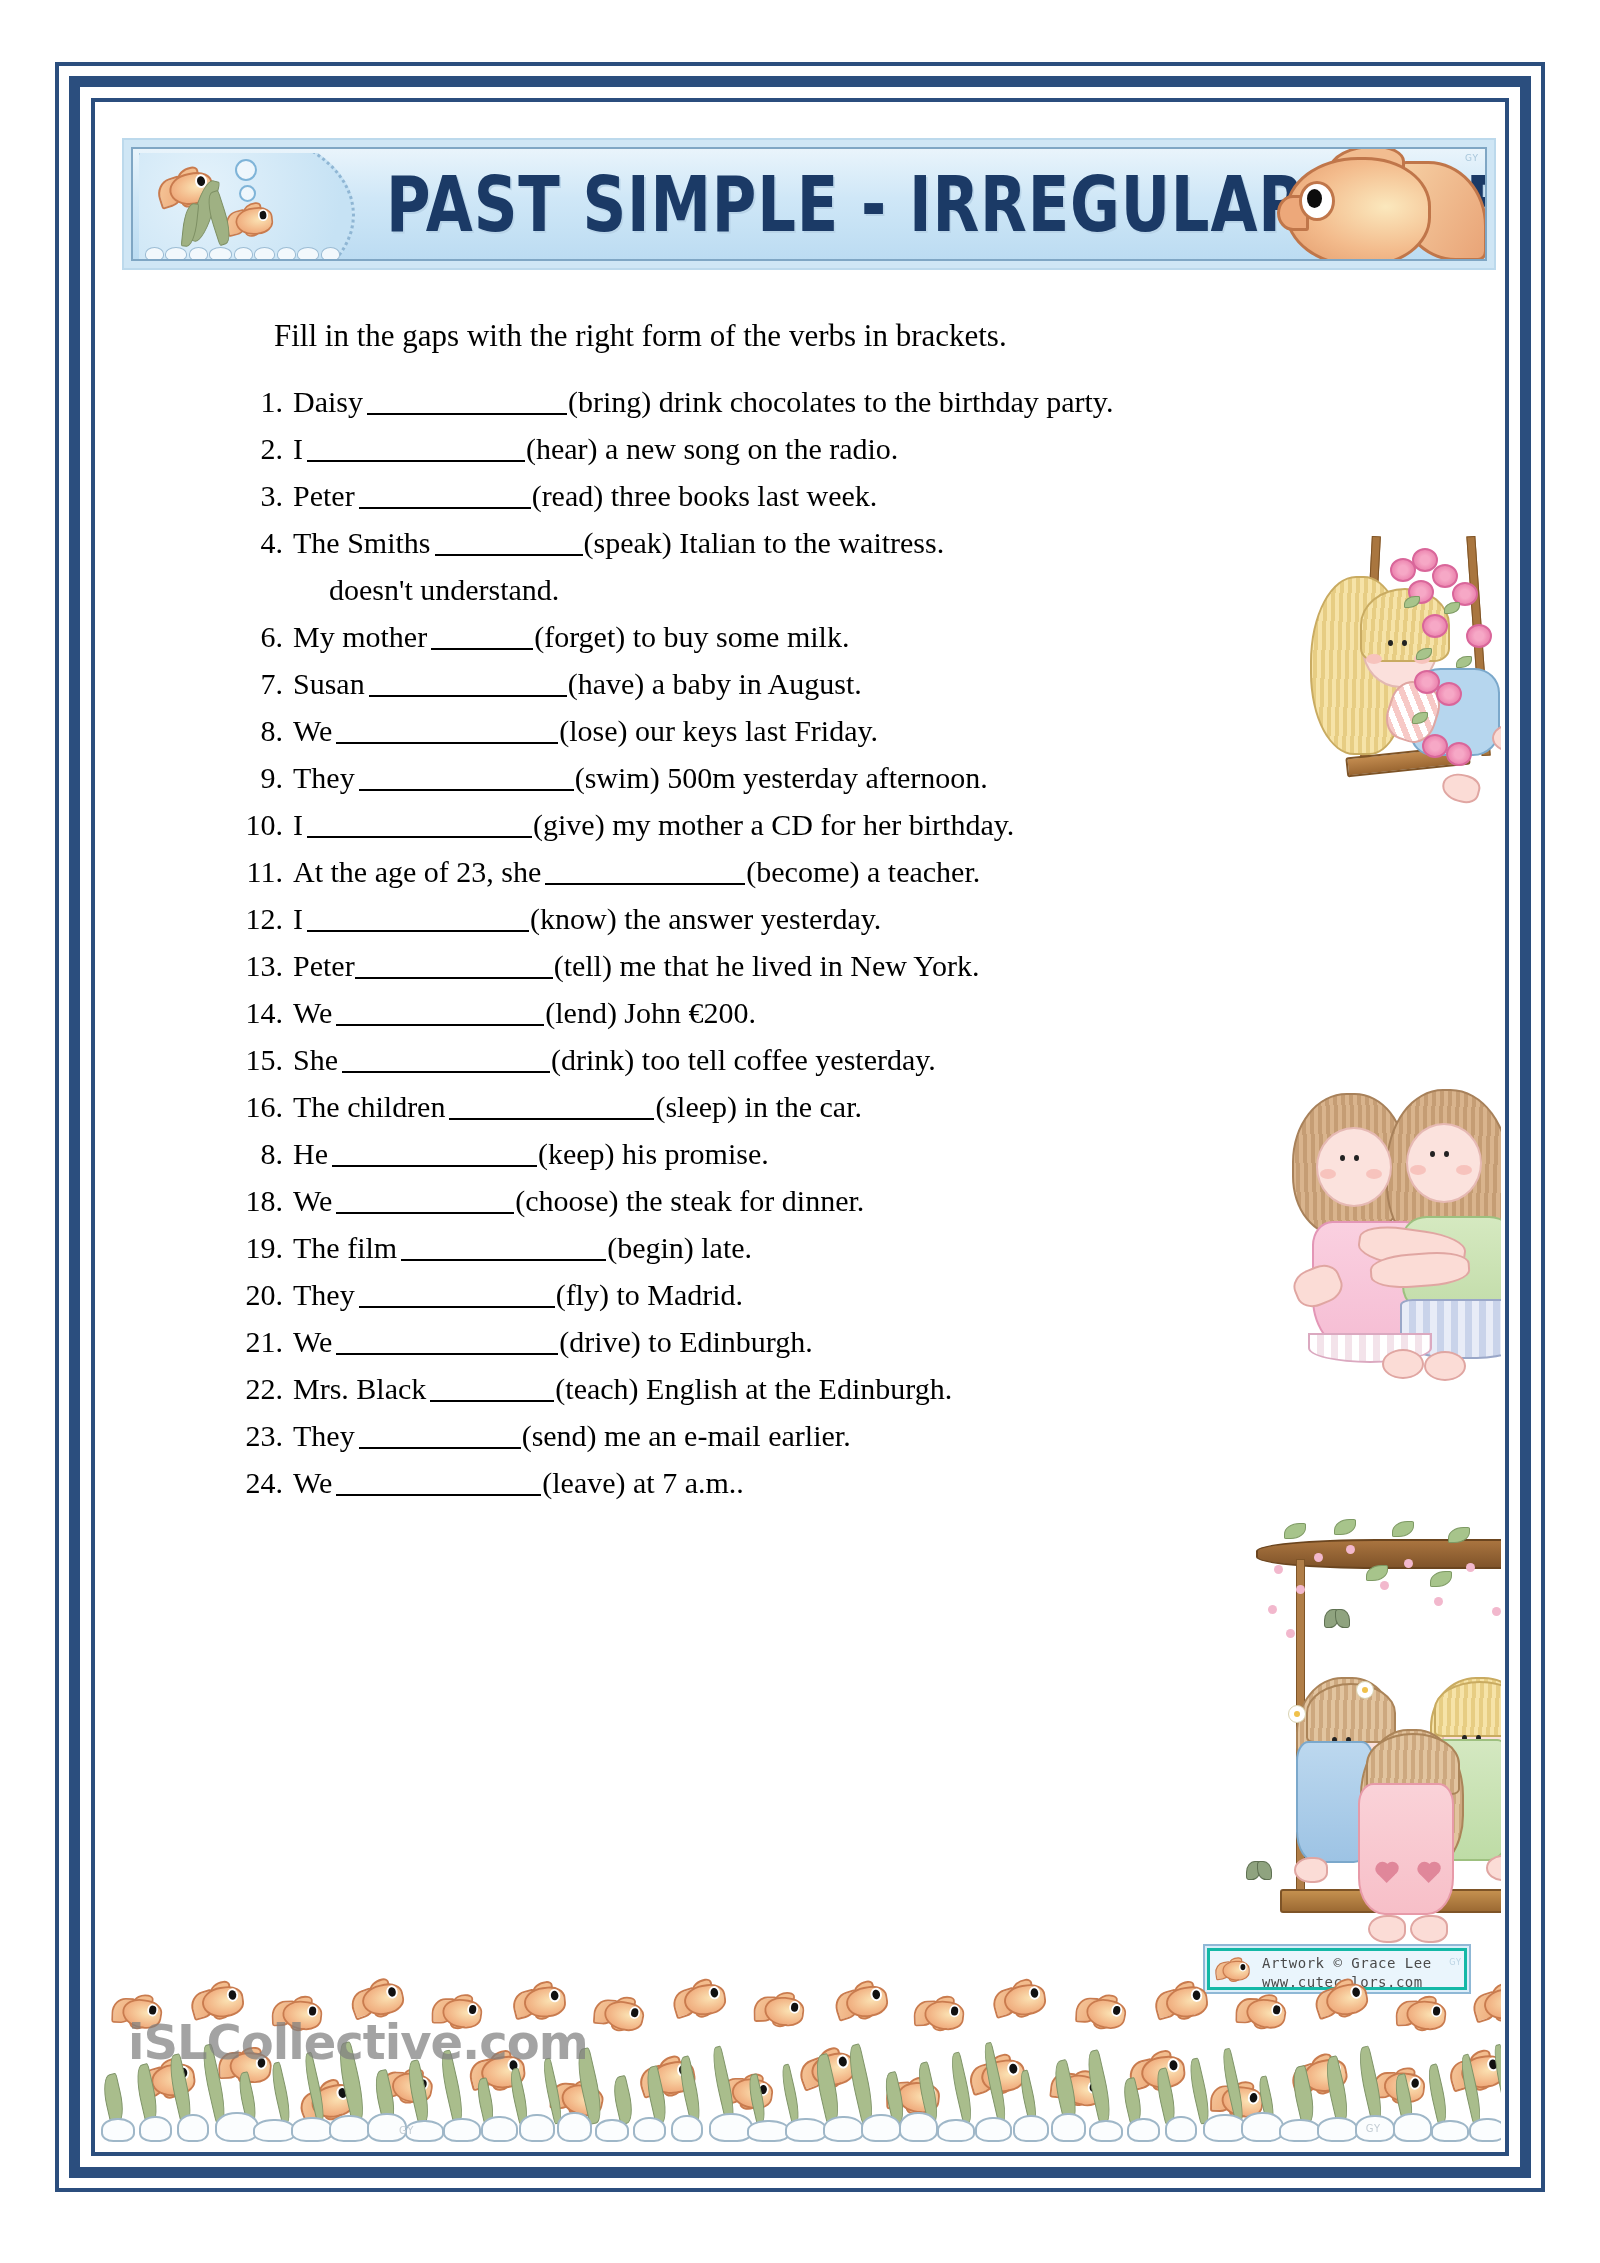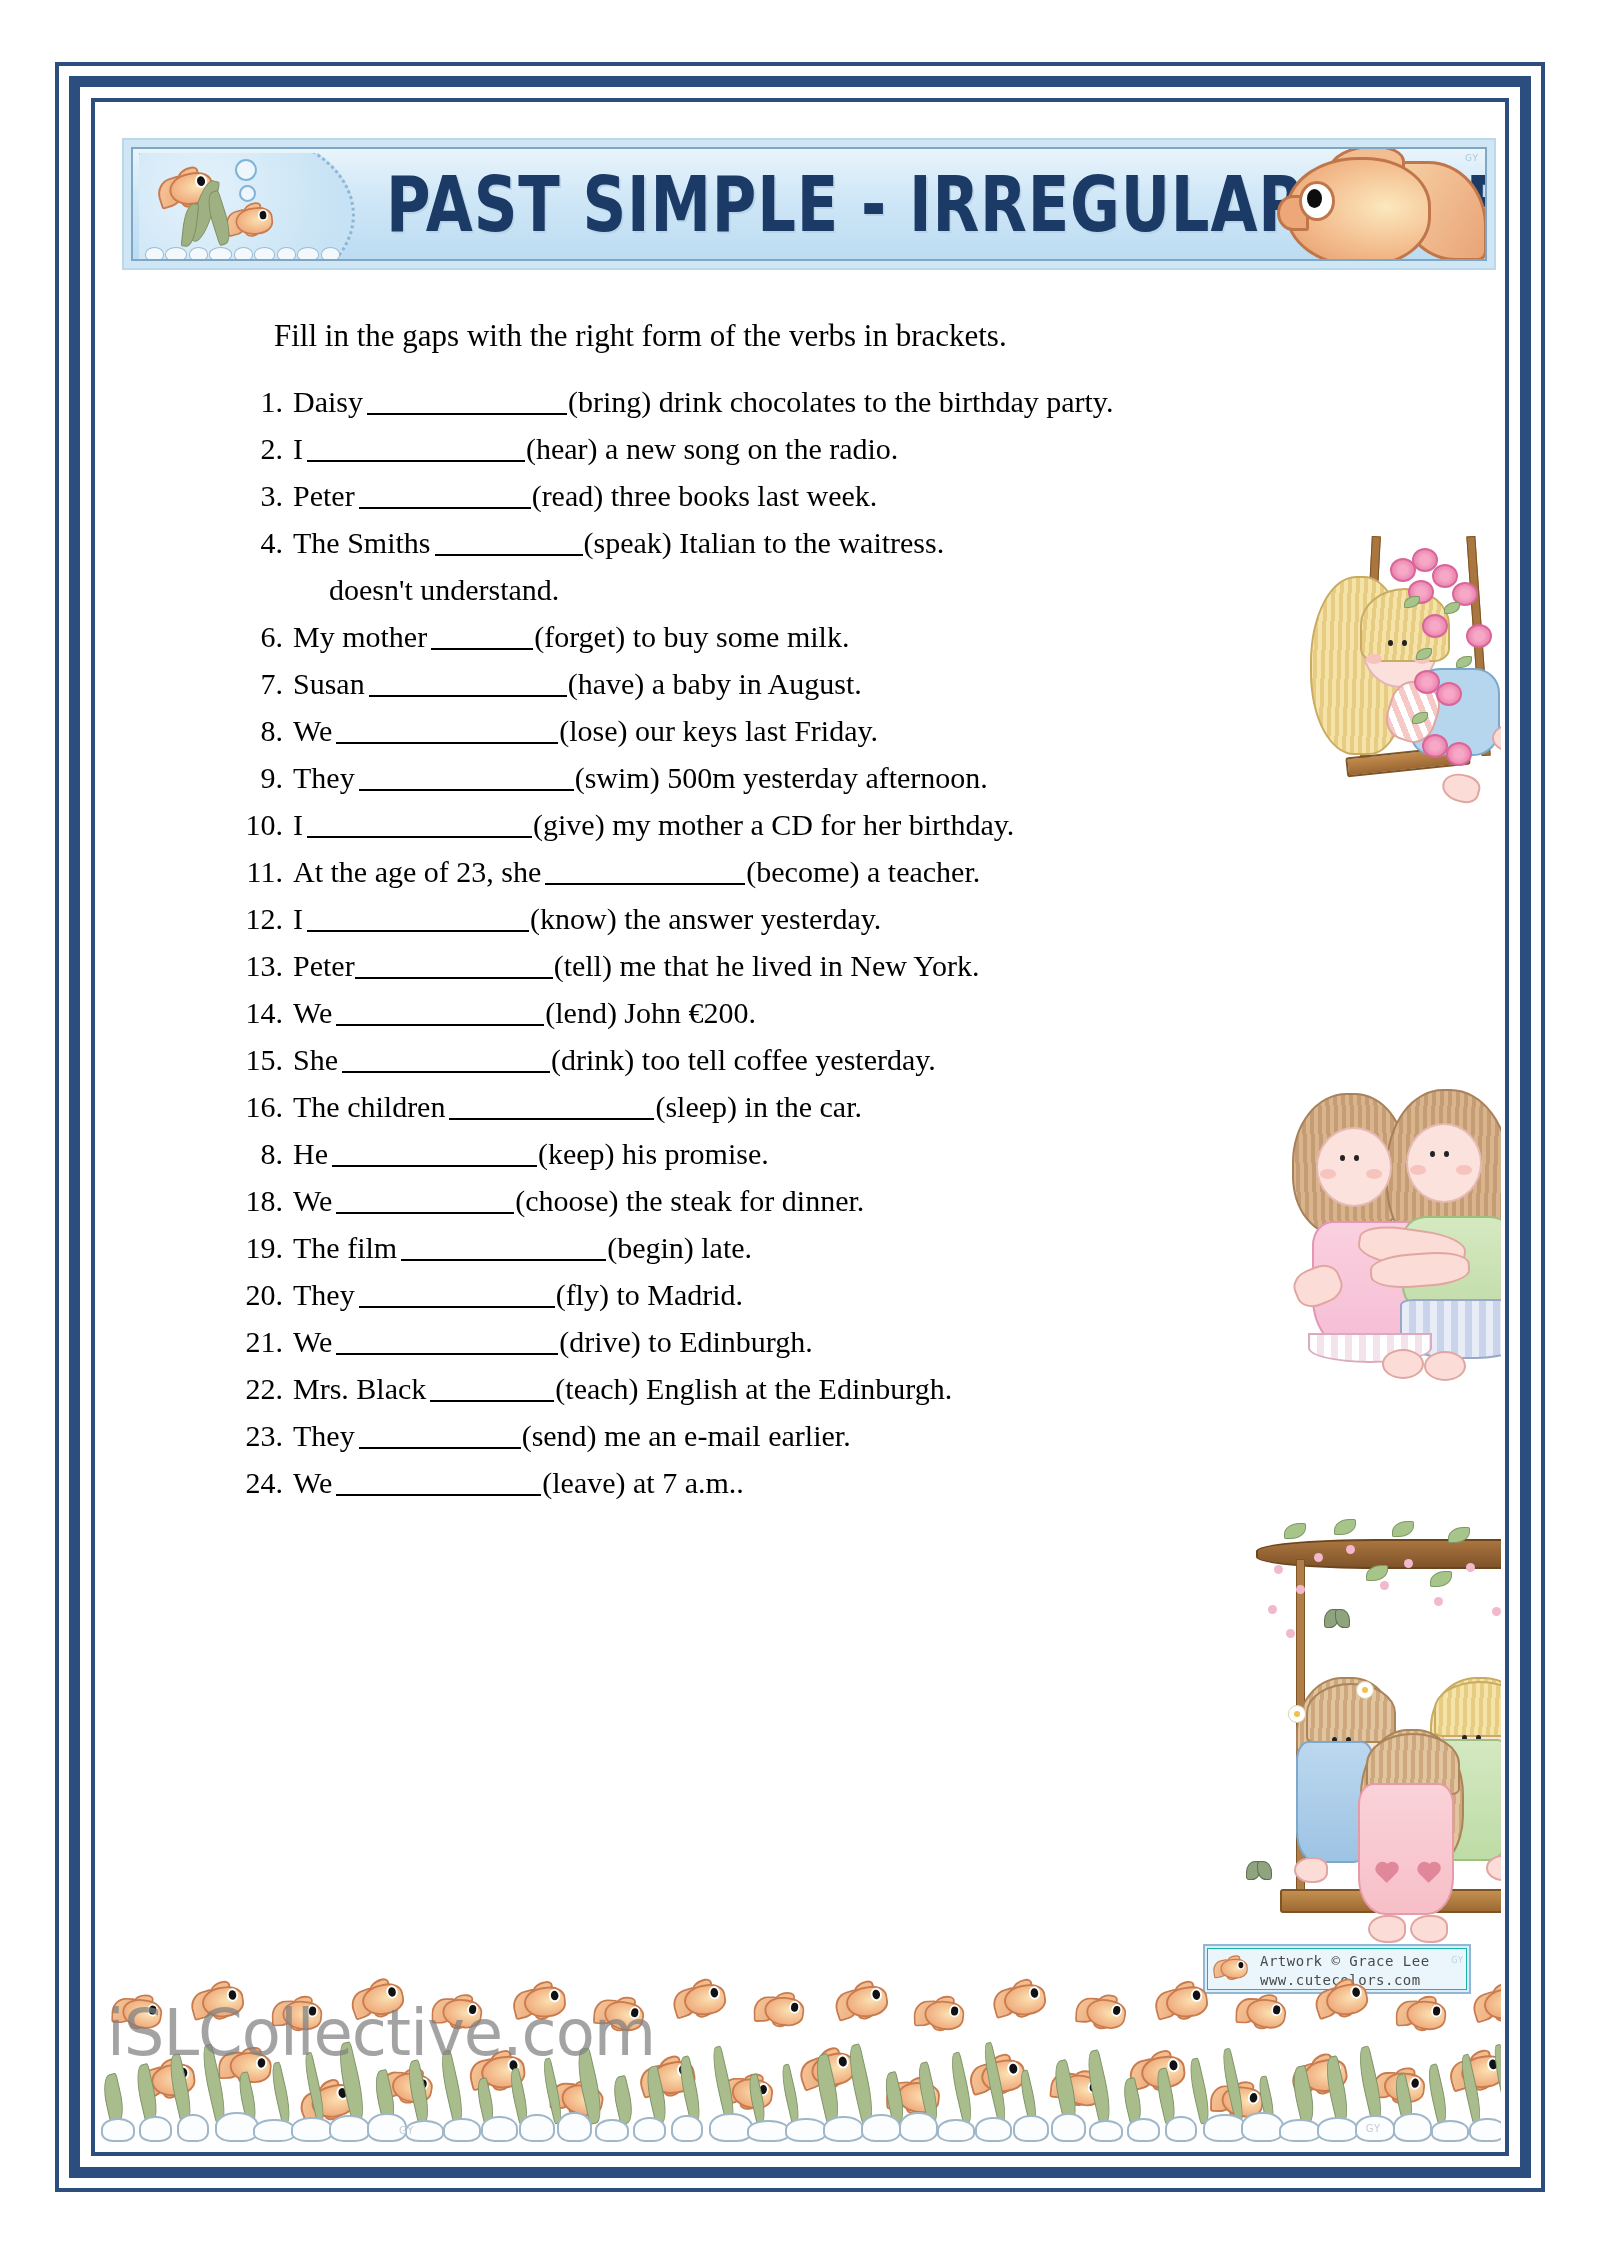--- a/index.html
+++ b/index.html
@@ -586,21 +586,21 @@
     width: 268px;
     height: 50px;
     background: #dceefa;
     border: 2px solid #8fb8d6;
     box-sizing: border-box;
     padding: 2px;
   }
   .credit-inner {
     width: 100%; height: 100%;
     background: #eaf5fc;
-    border: 1px solid #14b8a6;
+    border: 3px solid #14b8a6;
     box-sizing: border-box;
     position: relative;
     text-decoration: underline;
   }
   .credit-fish {
     position: absolute; left: 5px; top: 8px;
     transform: scale(0.62); transform-origin: left top;
   }
   .credit-text {
     position: absolute;
@@ -640,25 +640,25 @@
   }
   .seaweed {
     position: absolute;
     bottom: 24px;
     background: #a9bd8c;
     border: 1.5px solid #7f9468;
     border-radius: 60% 10% 60% 10%;
   }
   .watermark {
     position: absolute;
-    left: 8px;
+    left: 29px;
     bottom: 78px;
     font-family: "DejaVu Sans", sans-serif;
-    font-weight: normal;
-    font-size: 64px;
+    font-weight: bold;
+    font-size: 48px;
     color: rgba(128,128,128,0.72);
     letter-spacing: -1px;
     z-index: 5;
   }
   .bottom-gy {
     position: absolute;
     font-family: "DejaVu Sans", sans-serif;
     font-size: 10px;
     color: #c3cdd4;
     letter-spacing: 1px;

